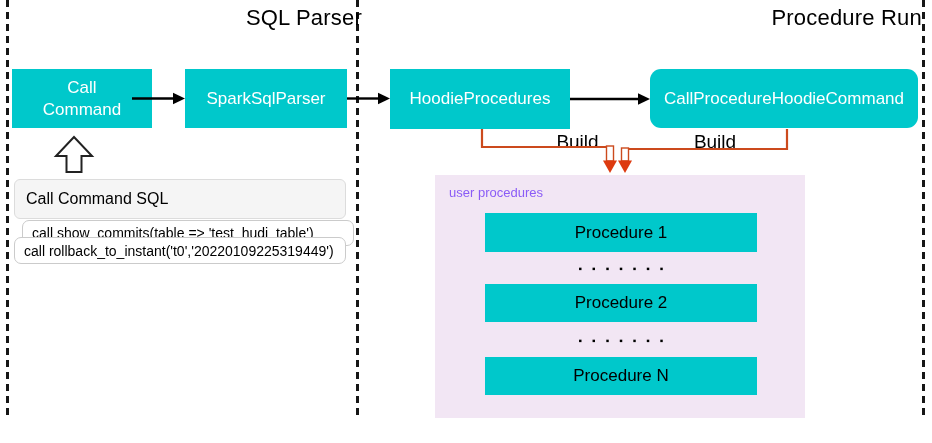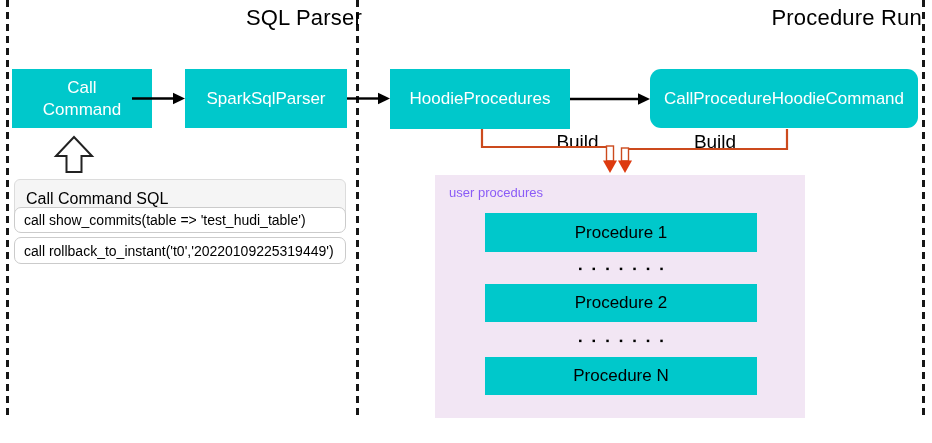--- a/index.html
+++ b/index.html
@@ -37,21 +37,21 @@
   .edge-label{position:absolute;top:131px;font-size:19px;text-align:center;}
   #label-build{left:540px;width:75px;}
   #label-call{left:680px;width:70px;}
   .sql-row{
     position:absolute;left:14px;width:332px;box-sizing:border-box;
     display:flex;align-items:center;border-radius:7px;background:#fff;
     border:1px solid #cbcbcb;font-size:14px;padding-left:9px;white-space:nowrap;
   }
   #sql-header{top:179px;height:40px;background:#f5f5f5;border:1px solid #dcdcdc;
     border-radius:6px;font-size:16px;padding-left:11px;}
-  #sql-stmt-1{top:207px;height:26px;}
+  #sql-stmt-1{top:220px;height:26px;margin-left:8px;}
   #sql-stmt-2{top:237px;height:27px;}
   #user-procedures-panel{
     position:absolute;left:435px;top:175px;width:370px;height:243px;background:var(--pink);
   }
   #user-procedures-label{
     position:absolute;left:14px;top:10px;font-size:13px;color:#8b5cf6;
   }
   .proc-node{
     position:absolute;left:485px;width:272px;background:var(--teal);color:#000000;
     display:flex;align-items:center;justify-content:center;font-size:17px;

